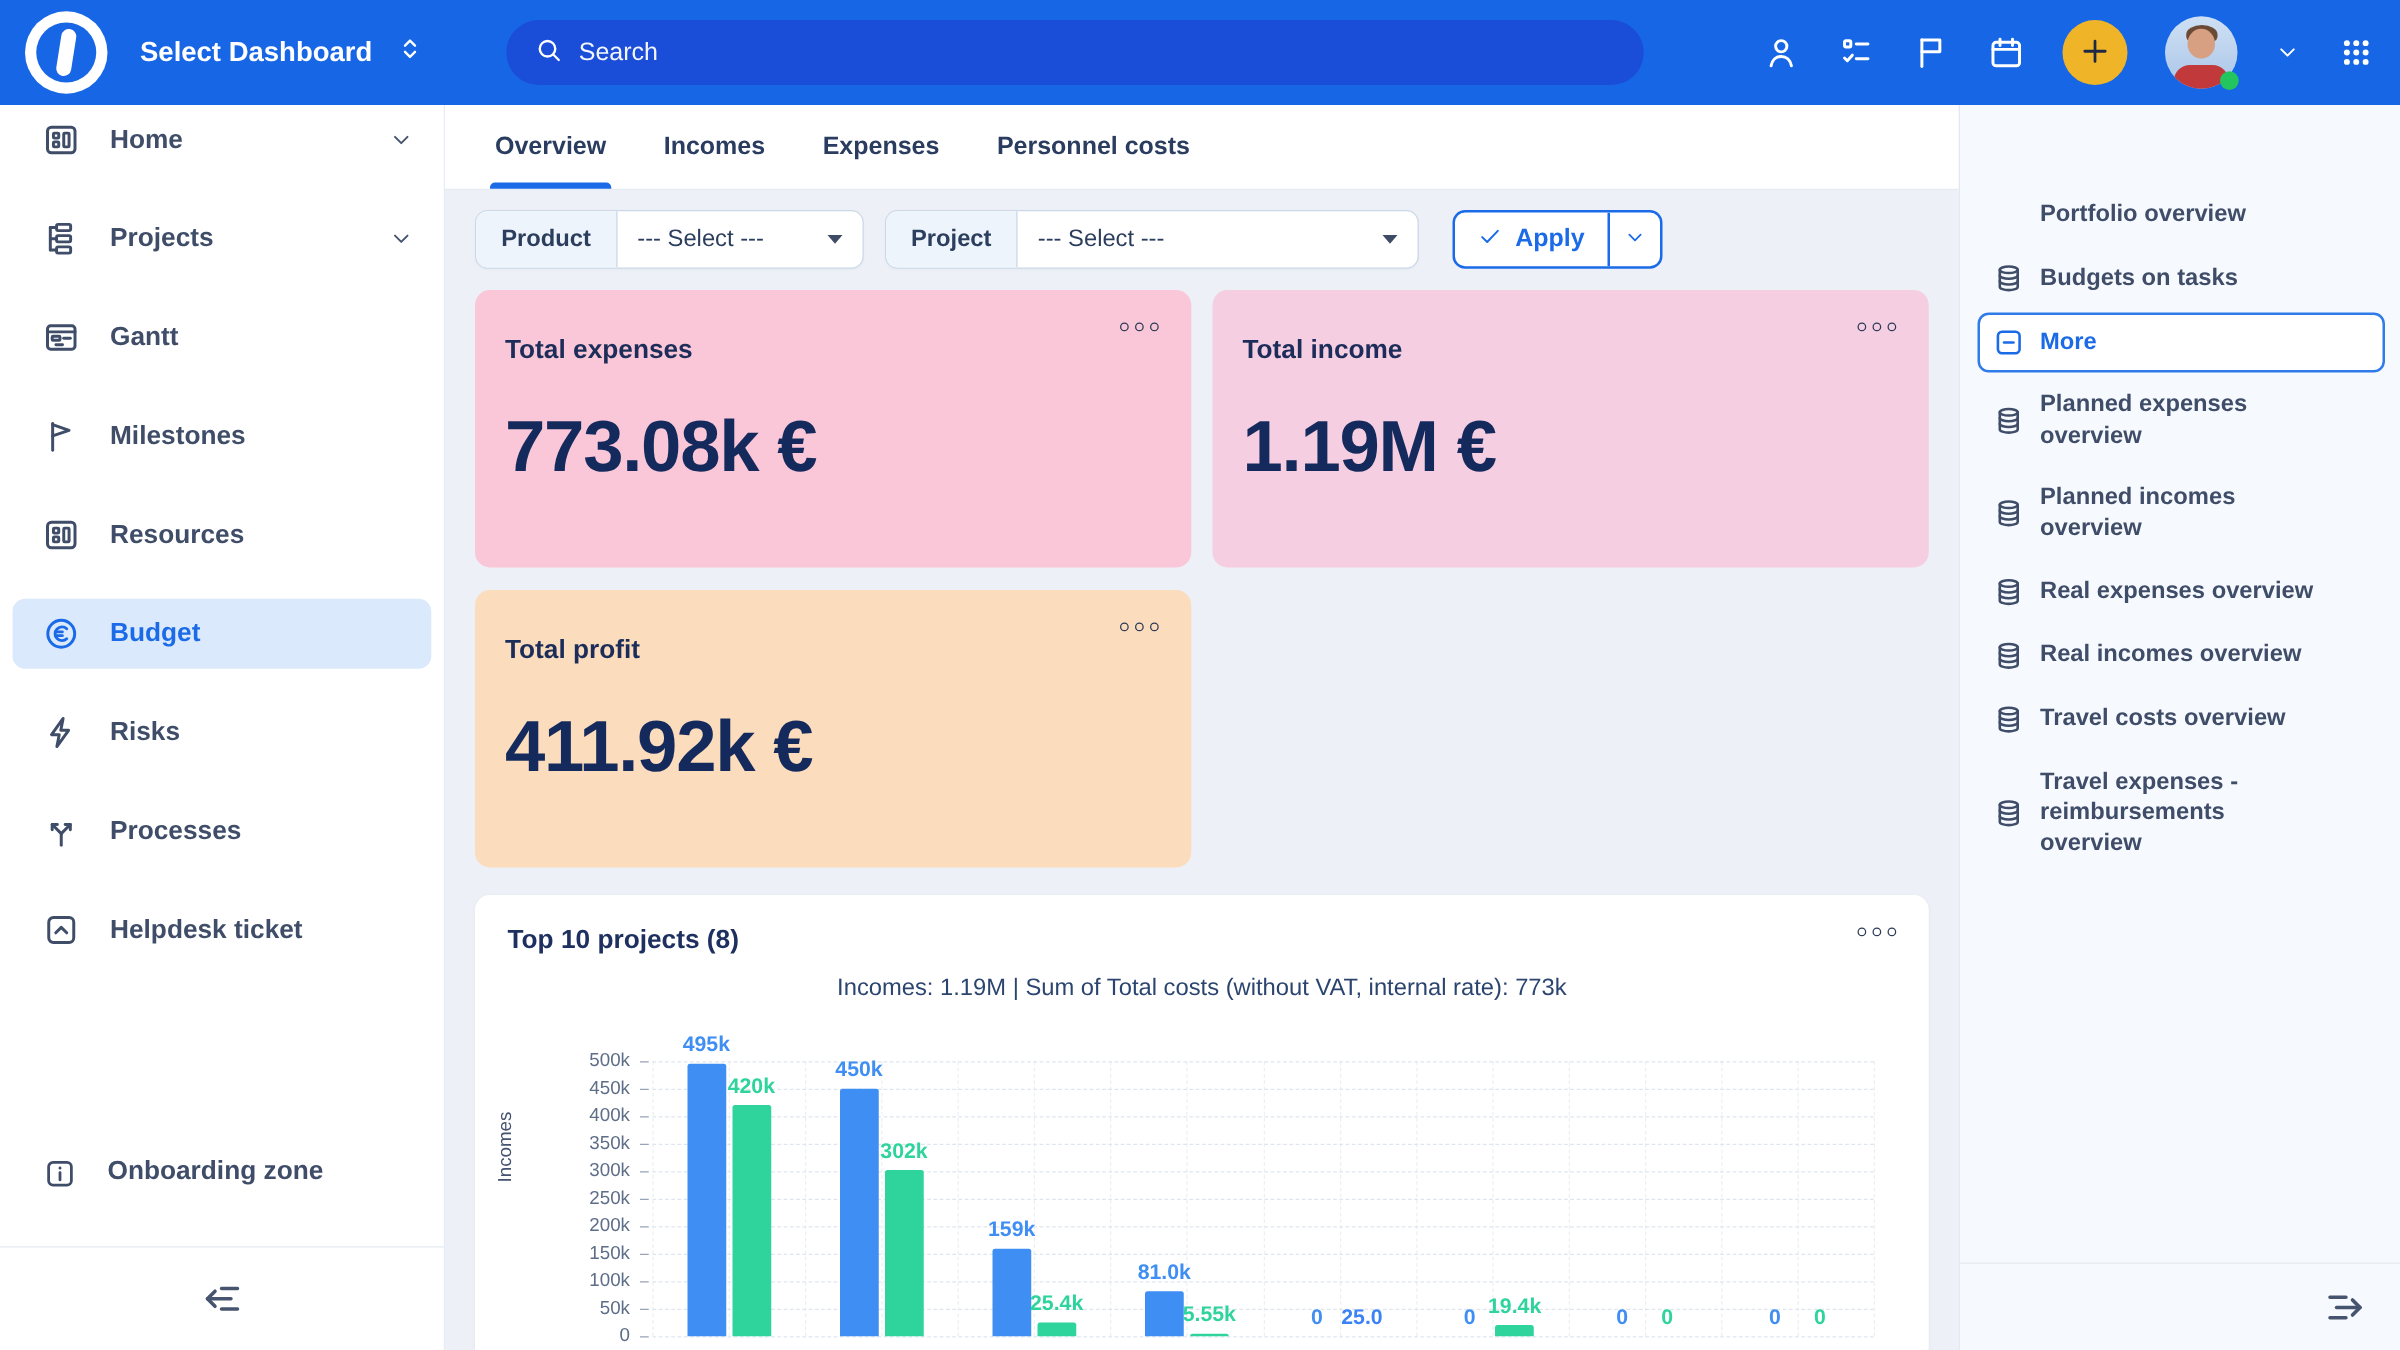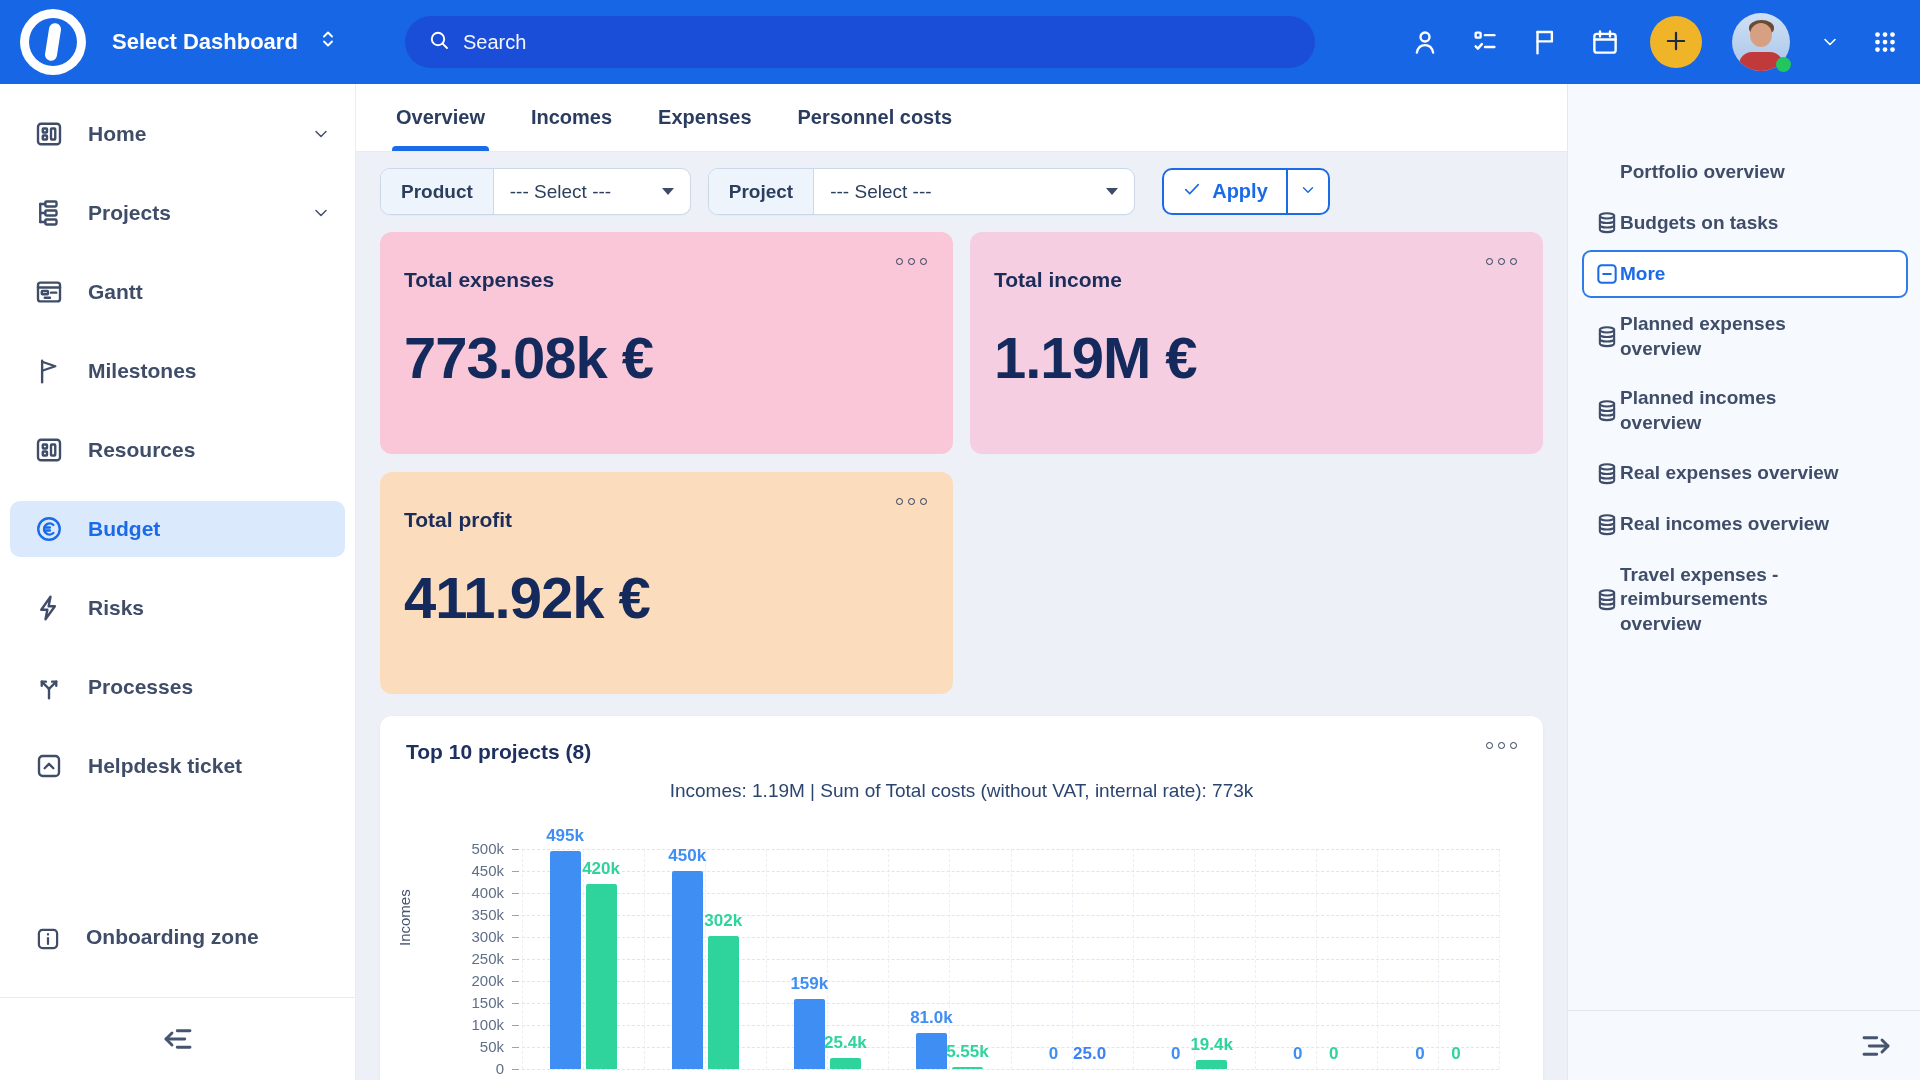--- a/index.html
+++ b/index.html
@@ -28,21 +28,21 @@
   .av-hair { position:absolute; left:17px; top:7px; width:25px; height:15px; border-radius:50% 50% 40% 40%; background:#6b4a35; }
   .av-head { position:absolute; left:18px; top:10px; width:22px; height:24px; border-radius:50%; background:#d7a083; }
   .av-body { position:absolute; left:7px; bottom:-7px; width:44px; height:26px; border-radius:14px; background:#c2393b; }
   .av-status { position:absolute; right:-1px; bottom:-1px; width:15px; height:15px; border-radius:50%; background:#22c55e; }
   .profile-chev { width:20px; height:20px; color:#fff; cursor:pointer; }
 
   
   .shell { flex:1; display:flex; min-height:0; }
 
   
-  .sidebar { position:relative; width:356px; flex:0 0 356px; background:#fff; border-right:1px solid #e8edf3; padding-top:22px; color:#3f4d69; }
+  .sidebar { position:relative; width:356px; flex:0 0 356px; background:#fff; border-right:1px solid #e8edf3; color:#3f4d69; }
   .side-item { display:flex; align-items:center; gap:24px; height:56px; margin:0 10px 23px 10px; padding:0 14px 0 24px; border-radius:10px; font-size:21px; font-weight:600; cursor:pointer; }
   .side-item svg.mi { width:30px; height:30px; flex:0 0 30px; }
   .side-item .chev { margin-left:auto; width:20px; height:20px; color:#46546f; }
   .side-item.active { background:#dbe9fc; color:#1b6be8; }
   .side-bottom { position:absolute; left:0; right:0; bottom:0; }
   .side-onboard { display:flex; gap:24px; height:56px; margin:0 10px 16px 10px; padding:0 24px; font-size:21px; font-weight:600; cursor:pointer; }
   .side-onboard svg { width:28px; height:28px; }
   .side-divider { border-top:1px solid #e6ebf2; }
   .side-collapse { height:82px; display:flex; align-items:center; justify-content:center; }
   .side-collapse button { background:none; border:none; color:#46546f; cursor:pointer; width:36px; height:36px; }
@@ -90,21 +90,21 @@
   .tick-dash { position:absolute; left:-10px; width:7px; border-top:1.6px solid #96a3b8; }
   .y-title { position:absolute; left:-126px; top:4px; height:130px; writing-mode:vertical-rl; transform:rotate(180deg); text-align:center; font-size:15px; color:#44536f; }
   .bars-row { position:absolute; inset:0; display:flex; justify-content:space-around; align-items:flex-end; }
   .bar-group { position:relative; width:72px; height:100%; display:flex; justify-content:center; align-items:flex-end; gap:5px; }
   .slot { position:relative; width:31px; height:100%; display:flex; align-items:flex-end; }
   .bar { width:31px; border-radius:2px 2px 0 0; }
   .bar-label { position:absolute; left:50%; transform:translateX(-50%); white-space:nowrap; font-size:17px; font-weight:bold; }
 
   
   .rightbar { position:relative; width:353px; flex:0 0 353px; background:#f6f9fd; border-left:1px solid #e4e9f1; padding:64px 12px 0 14px; color:#3f4d69; }
-  .r-item { display:flex; align-items:center; padding:9px 10px; margin-bottom:3px; border:2px solid transparent; border-radius:9px; font-size:19px; font-weight:600; line-height:1.3; cursor:pointer; }
+  .r-item { display:flex; align-items:center; gap:12px; padding:9px 10px; margin-bottom:3px; border:2px solid transparent; border-radius:9px; font-size:19px; font-weight:600; line-height:1.3; cursor:pointer; }
   .r-item svg { width:26px; height:26px; flex:0 0 26px; }
   .r-item .r-label { max-width:226px; }
   .r-item.active { border-color:#2f7bea; background:#fff; color:#1b6be8; }
   .right-bottom { position:absolute; left:0; right:0; bottom:0; height:70px; border-top:1px solid #e3e8f0; display:flex; align-items:center; justify-content:flex-end; padding-right:26px; }
   .right-bottom button { background:none; border:none; color:#46546f; cursor:pointer; width:36px; height:36px; }
   .right-bottom svg { width:36px; height:36px; }
 </style>
 </head>
 <body>
 
@@ -604,20 +604,31 @@
           </div>
           <div class="r-item">
             <span style="display: flex;">
               <svg viewBox="0 0 24 24" fill="none" stroke="currentColor" stroke-width="1.9" stroke-linecap="round" stroke-linejoin="round">
                 <ellipse cx="12" cy="5.4" rx="6.6" ry="2.4"></ellipse>
                 <path d="M5.4 5.4v4.2c0 1.3 3 2.4 6.6 2.4s6.6-1.1 6.6-2.4V5.4"></path>
                 <path d="M5.4 9.6v4.2c0 1.3 3 2.4 6.6 2.4s6.6-1.1 6.6-2.4V9.6"></path>
                 <path d="M5.4 13.8V18c0 1.3 3 2.4 6.6 2.4s6.6-1.1 6.6-2.4v-4.2"></path>
               </svg>
             </span>
+            <span class="r-label">Travel costs overview</span>
+          </div>
+          <div class="r-item">
+            <span style="display: flex;">
+              <svg viewBox="0 0 24 24" fill="none" stroke="currentColor" stroke-width="1.9" stroke-linecap="round" stroke-linejoin="round">
+                <ellipse cx="12" cy="5.4" rx="6.6" ry="2.4"></ellipse>
+                <path d="M5.4 5.4v4.2c0 1.3 3 2.4 6.6 2.4s6.6-1.1 6.6-2.4V5.4"></path>
+                <path d="M5.4 9.6v4.2c0 1.3 3 2.4 6.6 2.4s6.6-1.1 6.6-2.4V9.6"></path>
+                <path d="M5.4 13.8V18c0 1.3 3 2.4 6.6 2.4s6.6-1.1 6.6-2.4v-4.2"></path>
+              </svg>
+            </span>
             <span class="r-label">Travel expenses - reimbursements overview</span>
           </div>
         </div>
       <div class="right-bottom">
         <button><span id="ic-expand"><svg viewBox="0 0 24 24" fill="none" stroke="currentColor" stroke-width="1.9" stroke-linecap="round" stroke-linejoin="round">
                 <path d="M4 6.5h8.5M4 17.5h8.5"></path>
                 <path d="M7.5 12H20"></path>
                 <path d="M16 8l4 4-4 4"></path>
               </svg></span></button>
       </div>

